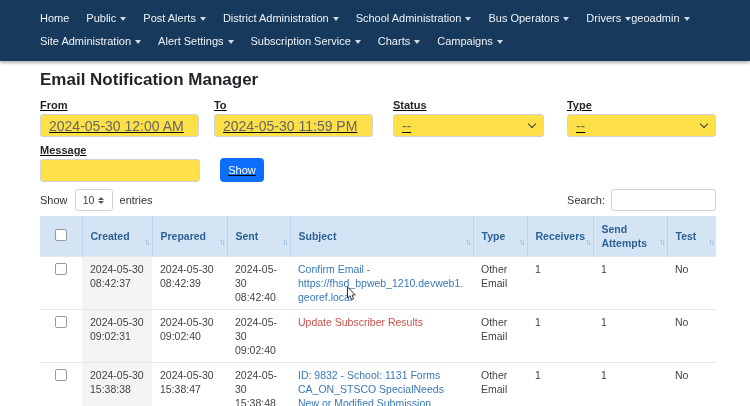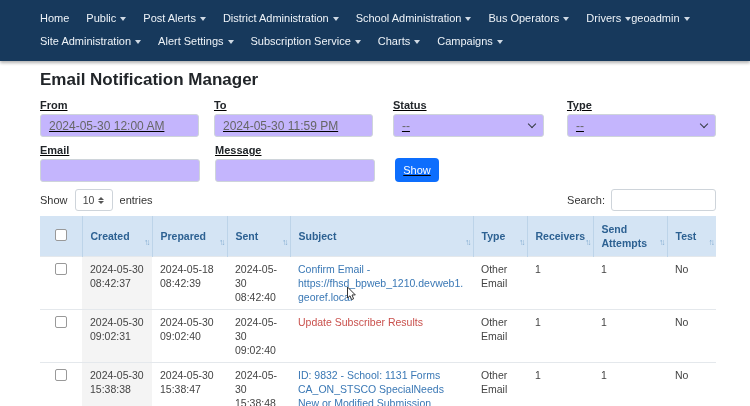--- a/index.html
+++ b/index.html
@@ -20,21 +20,21 @@
 
   
   .content { padding: 9px 34px 0 40px; }
   h1 { font-size: 17px; font-weight: bold; color: #212529; margin-bottom: 9px; }
 
   .filter-grid { position: relative; text-decoration: underline; }
   .f-row { display: flex; margin-bottom: 7px; }
   .f-field { display: flex; flex-direction: column; }
   .f-label { font-size: 11px; font-weight: bold; color: #212529; margin-bottom: 3px; }
   .f-input, .f-select { height: 23px; border: 1px solid #ced4da; border-radius: 3px;
-    font-size: 12px; color: #666; padding: 0 8px; background: #c4b5fd;
+    font-size: 14px; color: #666; padding: 0 8px; background: #fde047;
     font-family: "Liberation Sans", sans-serif; }
   .f-input { width: 160px; }
   .w-from  { width: 160px; margin-right: 15px; }
   .w-to    { width: 160px; margin-right: 20px; }
   .w-status{ width: 152px; margin-right: 23px; }
   .w-type  { width: 150px; }
   .f-select { display: flex; align-items: center; justify-content: space-between;
     cursor: pointer; }
   .chev { width: 6px; height: 6px; border-right: 1.5px solid #343a40;
     border-bottom: 1.5px solid #343a40; transform: rotate(45deg); margin-top: -3px; }
@@ -135,24 +135,20 @@
       </div>
       <div class="f-field w-type">
         <span class="f-label">Type</span>
         <div class="f-select">
           <span>--</span>
           <span class="chev"></span>
         </div>
       </div>
     </div>
     <div class="f-row">
-      <div class="f-field w-from">
-        <span class="f-label">Email</span>
-        <input class="f-input" style="width: 100%;" value="">
-      </div>
       <div class="f-field w-to">
         <span class="f-label">Message</span>
         <input class="f-input" style="width: 100%;" value="">
       </div>
       <button class="btn-show">Show</button>
     </div>
   </div>
 
   <div class="controls-row">
     <div class="show-entries">
@@ -194,21 +190,21 @@
           <th><span>Type</span><span class="sort-icon">↑↓</span></th>
           <th><span>Receivers</span><span class="sort-icon">↑↓</span></th>
           <th><span>Send Attempts</span><span class="sort-icon">↑↓</span></th>
           <th><span>Test</span><span class="sort-icon">↑↓</span></th>
         </tr>
       </thead>
     <tbody id="table-body">
         <tr>
           <td class="cb-cell"><input type="checkbox" style=""></td>
           <td class="sorted">2024-05-30 08:42:37</td>
-          <td>2024-05-18 08:42:39</td>
+          <td>2024-05-30 08:42:39</td>
           <td>2024-05-30 08:42:40</td>
           <td><a class="subj blue">Confirm Email - https://fhsd_bpweb_1210.devweb1.georef.local</a></td>
           <td>Other Email</td>
           <td>1</td>
           <td>1</td>
           <td>No</td>
         </tr>
         <tr>
           <td class="cb-cell"><input type="checkbox" style=""></td>
           <td class="sorted">2024-05-30 09:02:31</td>

